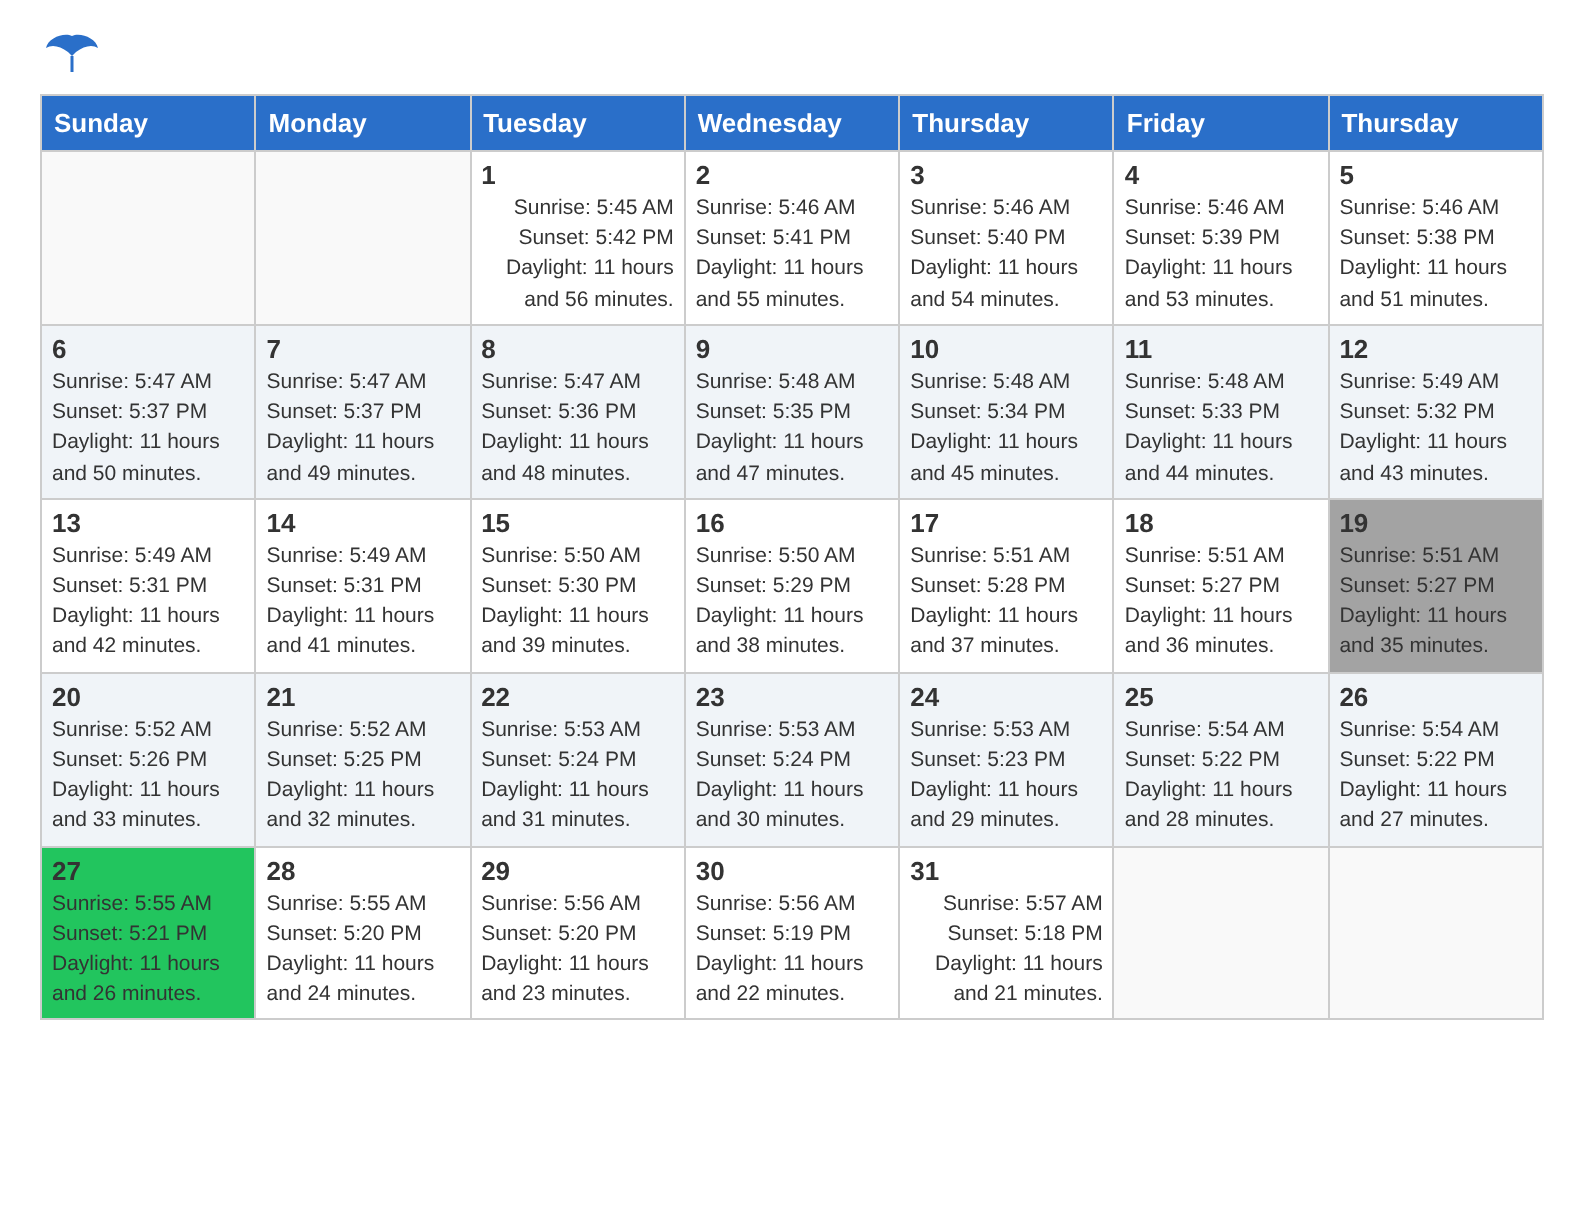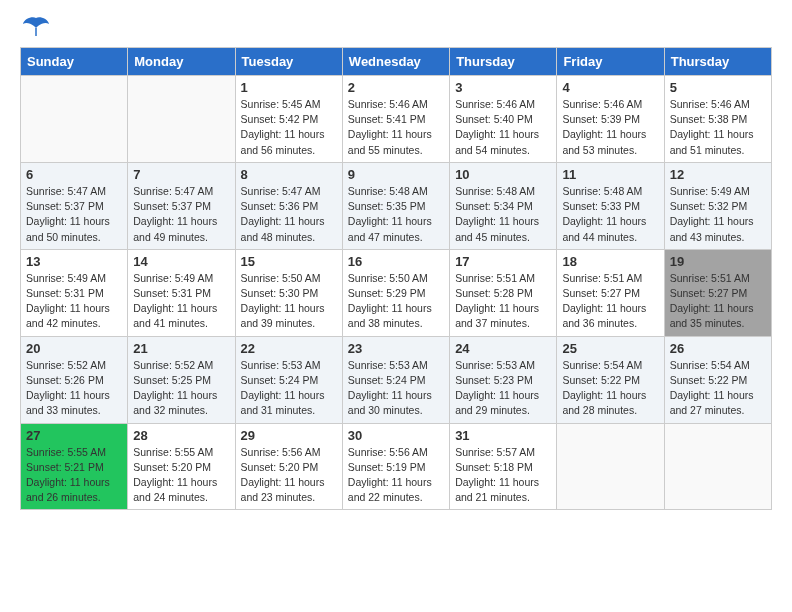--- a/index.html
+++ b/index.html
@@ -105,21 +105,21 @@
         <th>Friday</th>
         <th>Thursday</th>
       </tr>
   </thead>
   <tbody id="calendar-body">
   <tr>
         <td class="empty-cell" style="background: rgb(249, 249, 249);"></td>
         <td class="empty-cell" style="background: rgb(249, 249, 249);"></td>
         <td style="background: rgb(255, 255, 255);">
           <span class="day-number">1</span>
-          <div class="day-info" style="white-space: pre-line;">Sunrise: 5:45 AM
+          <div class="day-info" style="white-space: pre-line; text-align: right;">Sunrise: 5:45 AM
 Sunset: 5:42 PM
 Daylight: 11 hours
 and 56 minutes.</div>
         </td>
         <td style="background: rgb(255, 255, 255);">
           <span class="day-number">2</span>
           <div class="day-info" style="white-space: pre-line;">Sunrise: 5:46 AM
 Sunset: 5:41 PM
 Daylight: 11 hours
 and 55 minutes.</div>
@@ -323,21 +323,21 @@
         </td>
         <td style="background: rgb(255, 255, 255);">
           <span class="day-number">30</span>
           <div class="day-info" style="white-space: pre-line;">Sunrise: 5:56 AM
 Sunset: 5:19 PM
 Daylight: 11 hours
 and 22 minutes.</div>
         </td>
         <td style="background: rgb(255, 255, 255);">
           <span class="day-number">31</span>
-          <div class="day-info" style="white-space: pre-line;">Sunrise: 5:57 AM
+          <div class="day-info" style="white-space: pre-line; text-align: right;">Sunrise: 5:57 AM
 Sunset: 5:18 PM
 Daylight: 11 hours
 and 21 minutes.</div>
         </td>
         <td class="empty-cell" style="background: rgb(249, 249, 249);"></td>
         <td class="empty-cell" style="background: rgb(249, 249, 249);"></td>
       </tr>
     </tbody>
 </table>
 

